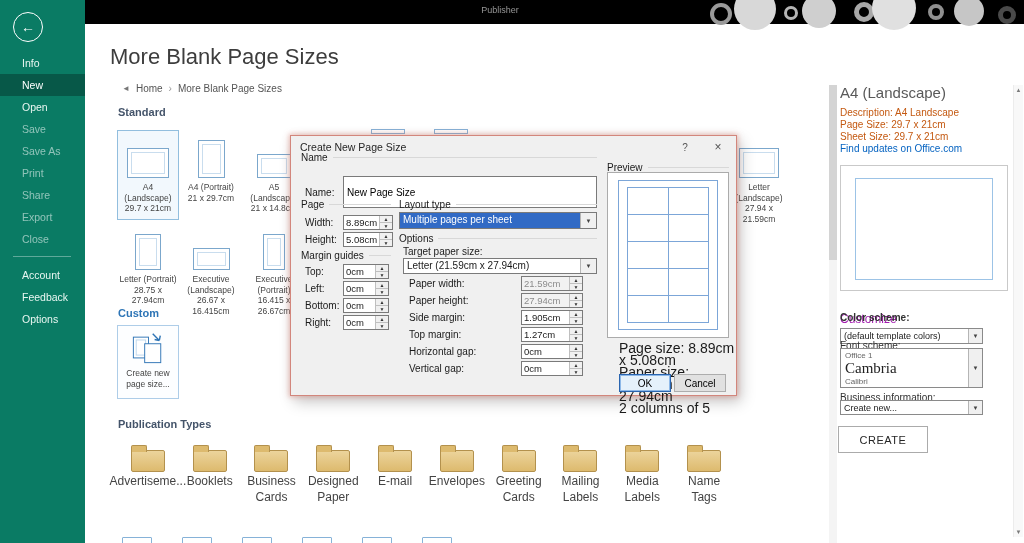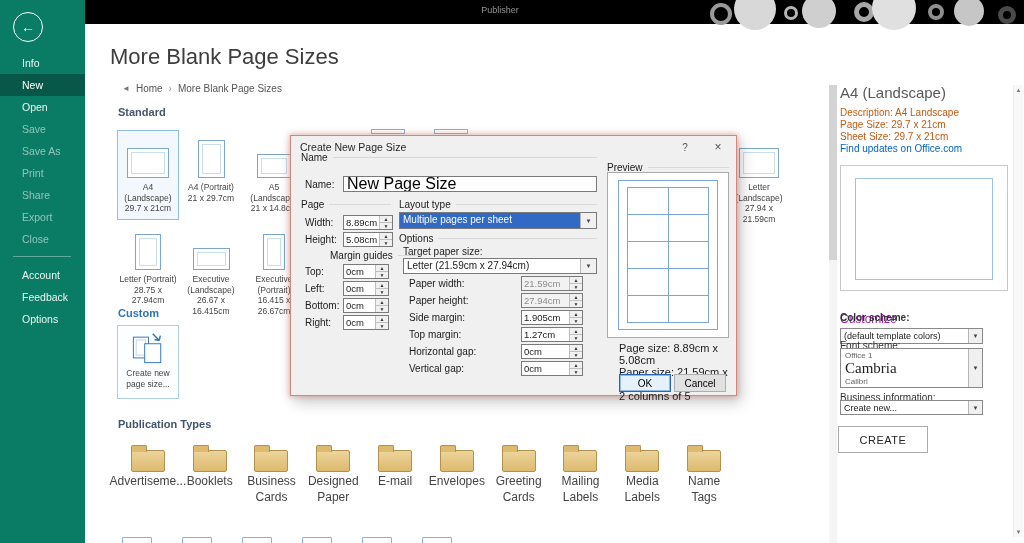--- a/index.html
+++ b/index.html
@@ -100,25 +100,25 @@
   .dlg-titlebar { position:absolute; left:0; top:0; right:0; height:22px; display:flex; align-items:center; }
   .dlg-title { flex:1; padding-left:9px; font-size:10.5px; color:#262626; }
   .tb-btn { width:30px; height:21px; display:flex; align-items:center; justify-content:center; color:#555; font-size:10px; cursor:pointer; }
   .tb-btn.close { width:36px; font-size:12px; }
   .cap { position:absolute; display:flex; align-items:center; gap:5px; white-space:nowrap; color:#1a1a1a; }
   .cap::after { content:""; flex:1; border-top:1px solid #d8d8d8; }
   .cap.c-name { left:10px; top:16px; width:296px; }
   .cap.c-page { left:10px; top:63px; width:90px; }
   .cap.c-layout { left:108px; top:63px; width:198px; }
   .cap.c-options { left:108px; top:97px; width:198px; }
-  .cap.c-margins { left:10px; top:114px; width:90px;margin-left:29px; }
+  .cap.c-margins { left:10px; top:114px; width:90px; }
   .cap.c-preview { left:316px; top:26px; width:122px; }
   .name-row { position:absolute; left:14px; top:40px; display:flex; align-items:center; }
   .flabel { width:38px; }
-  .dlg-input { width:254px; height:16px; border:1px solid #7a7a7a; font-size:16px; padding:0 3px; font-family:inherit; background:#fff; }
+  .dlg-input { width:254px; height:32px; border:1px solid #7a7a7a; font-size:10px; padding:0 3px; font-family:inherit; background:#fff; }
   .mrow, .orow, .wh-row { display:flex; align-items:center; height:17px; }
   .wh-row { position:absolute; left:14px; }
   .wh-w { top:78px; } .wh-h { top:95px; }
   .mrow-list { position:absolute; left:14px; top:127px; }
   .opt-rows { position:absolute; left:118px; top:139px; }
   .olabel { width:112px; }
   .spin { display:flex; align-items:stretch; width:46px; height:15px; border:1px solid #7a7a7a; background:#fff; cursor:text; }
   .spin.w50 { width:50px; }
   .spin.wide { width:62px; }
   .spin-val { flex:1; font-size:9.5px; padding:1px 2px; white-space:nowrap; overflow:hidden; }
@@ -129,21 +129,21 @@
   .orow.disabled .spin-val { color:#8c8c8c; }
   .combo { position:absolute; display:flex; align-items:stretch; border:1px solid #7a7a7a; background:#fff; cursor:pointer; }
   .combo .val { flex:1; font-size:10px; padding:1px 3px; white-space:nowrap; overflow:hidden; }
   .combo.sel .val { background:#316ac5; color:#fff; }
   .combo .combo-arr { width:16px; }
   .dlg-preview-box { position:absolute; left:316px; top:36px; width:122px; height:166px; background:#fff; border:1px solid #ababab; }
   .dlg-preview-page { position:absolute; left:10px; top:7px; width:100px; height:150px; border:1px solid #7ca6d8; }
   .dlg-preview-grid { position:absolute; left:8px; right:8px; top:6px; bottom:6px; display:grid; grid-template-columns:1fr 1fr; grid-template-rows:repeat(5,1fr); gap:1px; padding:1px; background:#7ca6d8; }
   .dlg-preview-grid div { background:#fff; }
   .pinfo-list { position:absolute; left:316px; top:206px; }
-  .pinfo { font-size:11px; line-height:12px;padding-left:12px; }
+  .pinfo { font-size:14px; line-height:12px;padding-left:12px; }
   .dlg-btn { position:absolute; width:52px; height:18px; display:flex; align-items:center; justify-content:center; font-size:10px; background:#e1e1e1; border:1px solid #adadad; cursor:pointer; }
   .dlg-btn.ok { left:328px; top:238px; background:#e5f1fb; border:1px solid #2a65b0; box-shadow:inset 0 0 0 1px #8db8e8; }
   .dlg-btn.cancel { left:383px; top:238px; }
 </style>
 </head>
 <body>
 
 <div class="screen">
 
   <div class="topbar">

